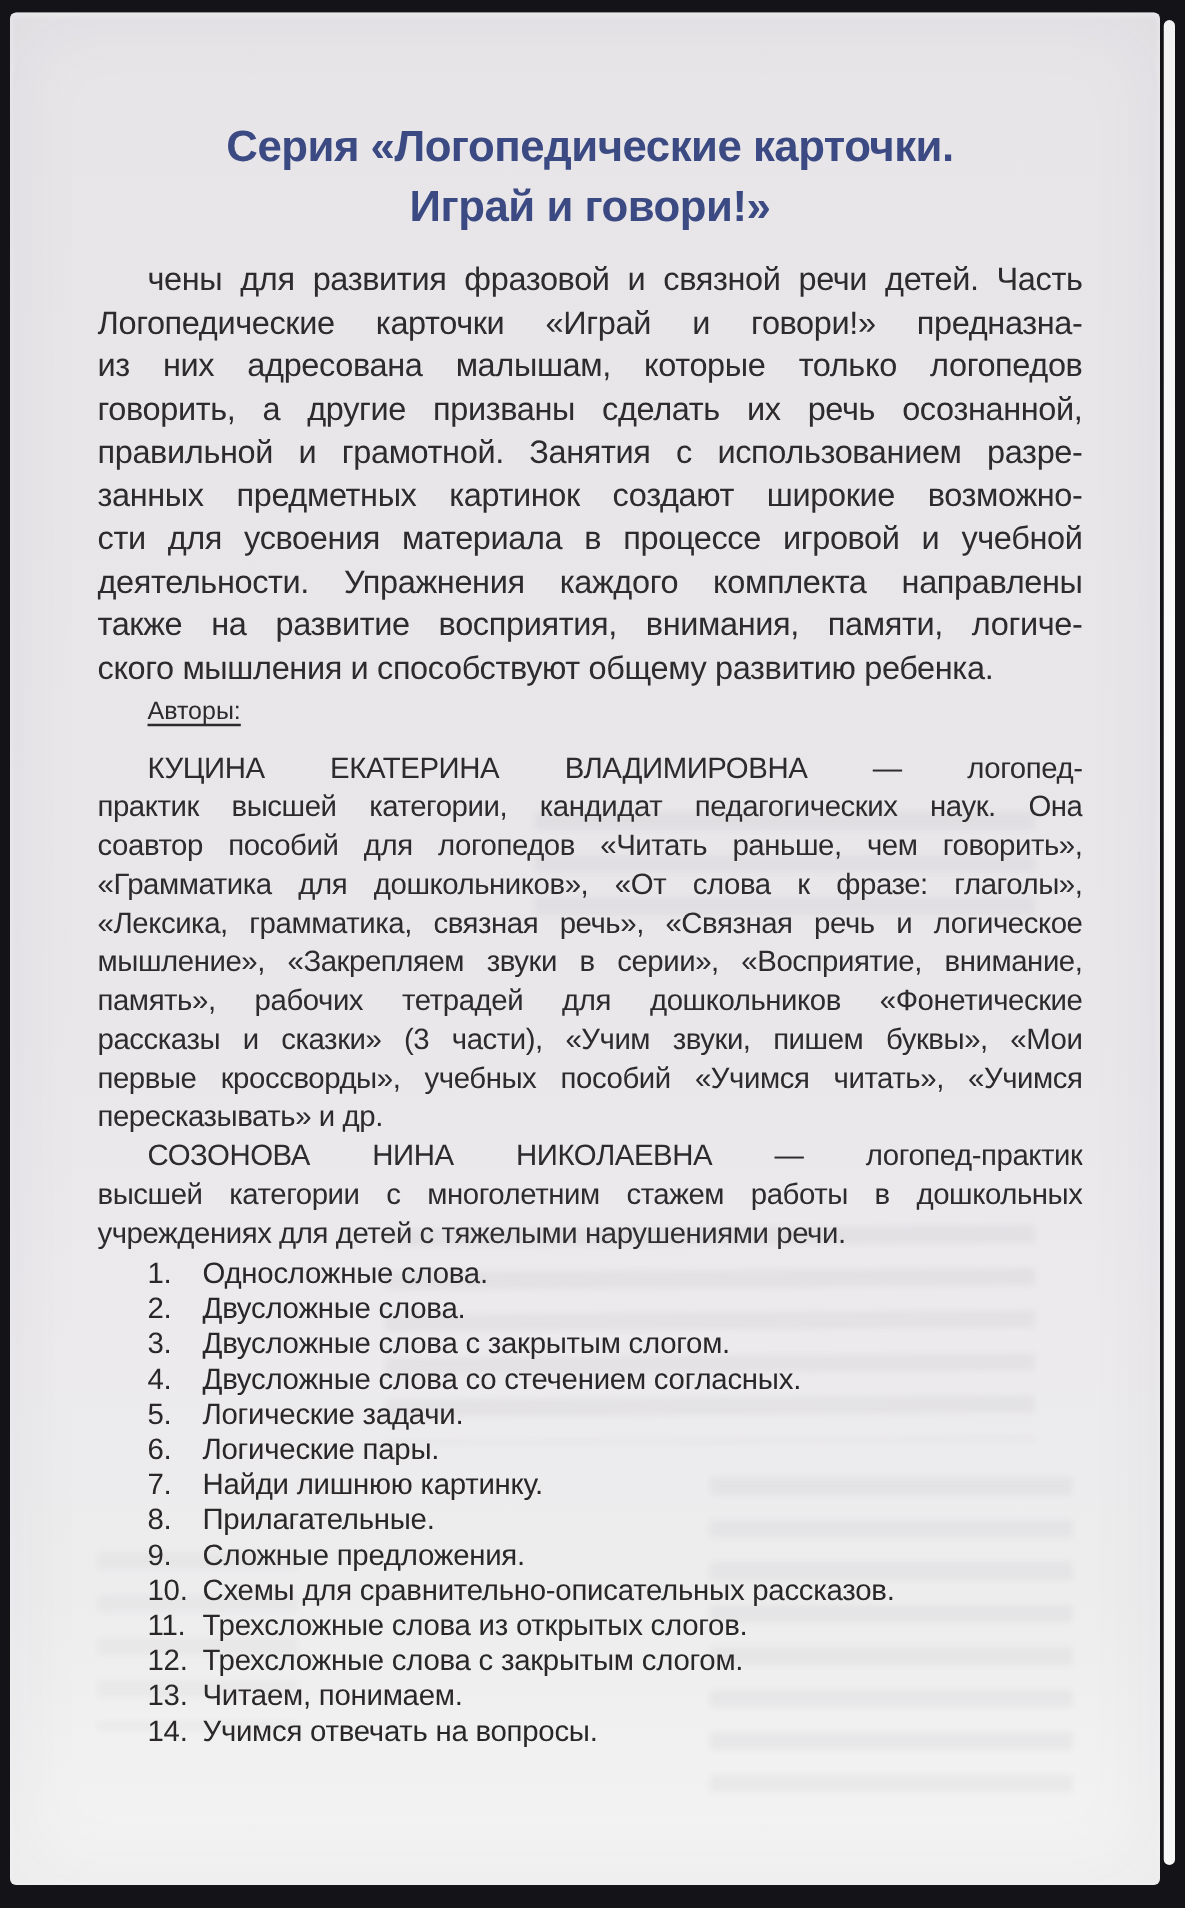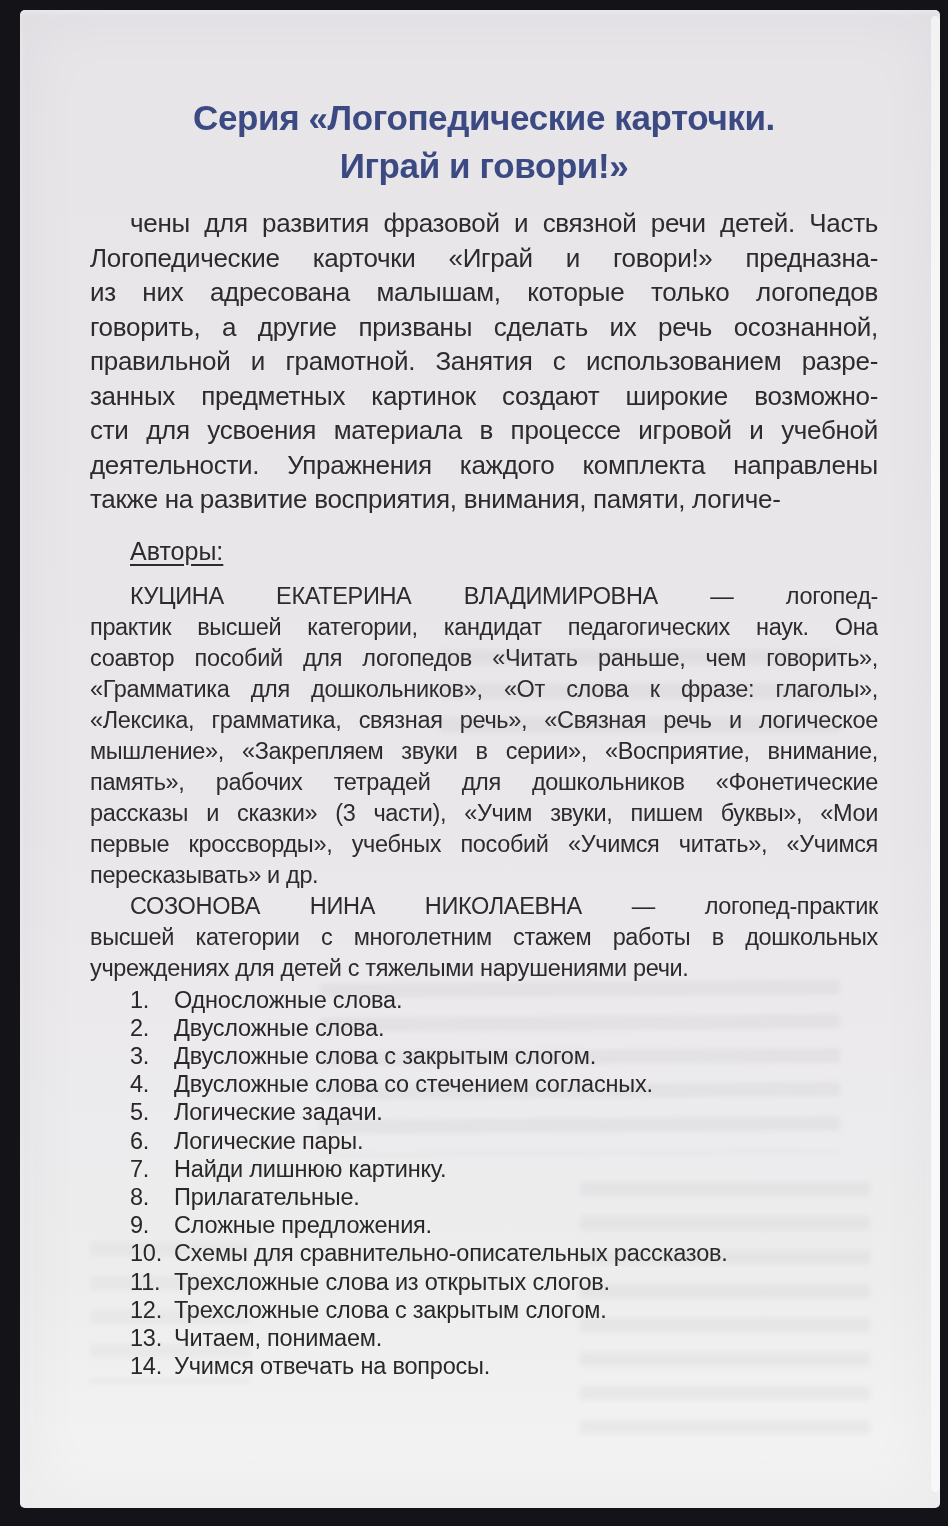--- a/index.html
+++ b/index.html
@@ -6,21 +6,21 @@
   body {
     width: 948px; height: 1526px;
     position: relative;
     background: #141418;
     font-family: "Liberation Sans", "DejaVu Sans", sans-serif;
     overflow: hidden;
   }
   
   .page {
     position: absolute;
-    left: 20px; top: 10px;
+    left: 8px; top: 10px;
     width: 920px; height: 1498px;
     border-radius: 5px;
     background: linear-gradient(180deg, #e7e5e8 0%, #e9e7ea 55%, #eeedee 85%, #f5f4f4 100%);
     box-shadow: inset 0 0 70px rgba(40,40,55,0.05), inset 0 2px 6px rgba(255,255,255,0.5);
   }
   
   .edge-strip {
     position: absolute;
     left: 931px; top: 16px;
     width: 9px; height: 1476px;
@@ -53,22 +53,22 @@
   }
   .para div.line:first-of-type { text-indent: 40px; }
   .para div.line:last-of-type { text-align-last: left; }
   .intro {
     margin-top: 16px;
     font-size: 26px;
     line-height: 34.5px;
     letter-spacing: -0.3px;
   }
   .authors-heading {
-    margin-top: 18px;
-    font-size: 25px;
+    margin-top: 2px;
+    font-size: 20px;
     line-height: 32px;
     text-indent: 40px;
     text-decoration: underline;
     text-underline-offset: 4px;
   }
   .author-para {
     font-size: 23.5px;
     line-height: 31px;
     letter-spacing: -0.35px;
   }
@@ -133,20 +133,21 @@
         <div class="line">правильной и грамотной. Занятия с использованием разре-</div>
 
         <div class="line">занных предметных картинок создают широкие возможно-</div>
 
         <div class="line">сти для усвоения материала в процессе игровой и учебной</div>
 
         <div class="line">деятельности. Упражнения каждого комплекта направлены</div>
 
         <div class="line">также на развитие восприятия, внимания, памяти, логиче-</div>
 
+        <div class="line">ского мышления и способствуют общему развитию ребенка.</div>
       </div>
 
     <div class="authors-heading">Авторы:</div>
 
     <div class="para author-para author1">
 
         <div class="line">КУЦИНА ЕКАТЕРИНА ВЛАДИМИРОВНА — логопед-</div>
 
         <div class="line">практик высшей категории, кандидат педагогических наук. Она</div>
 

